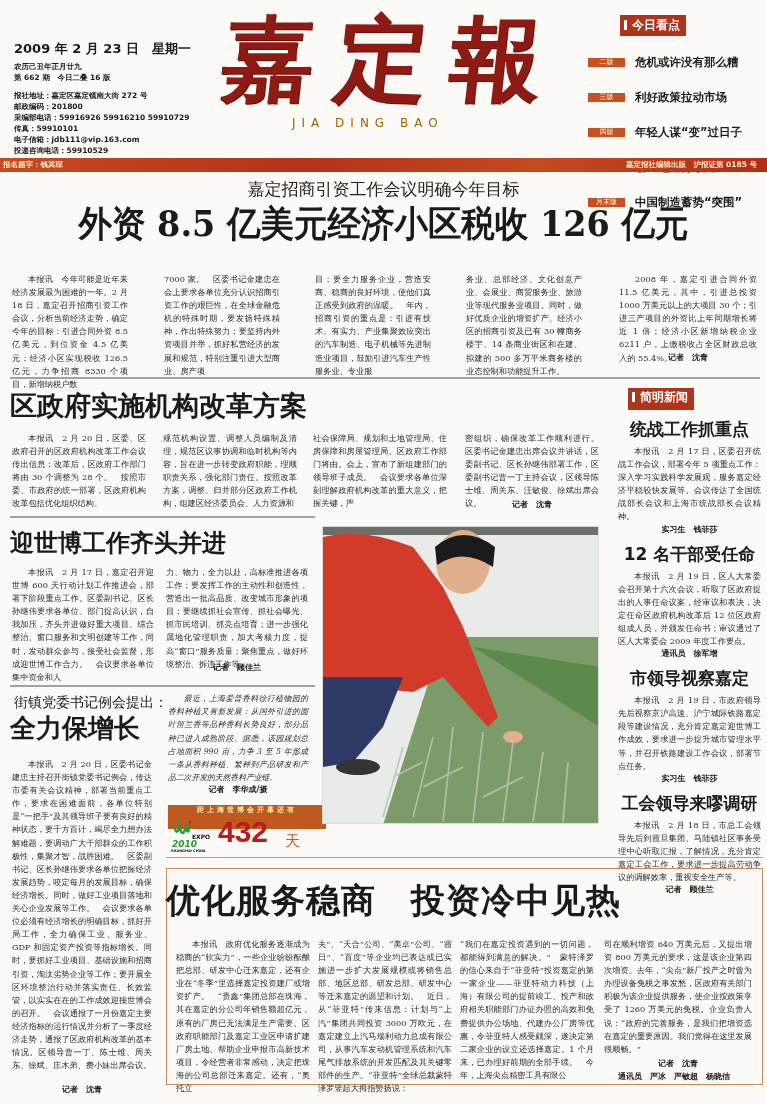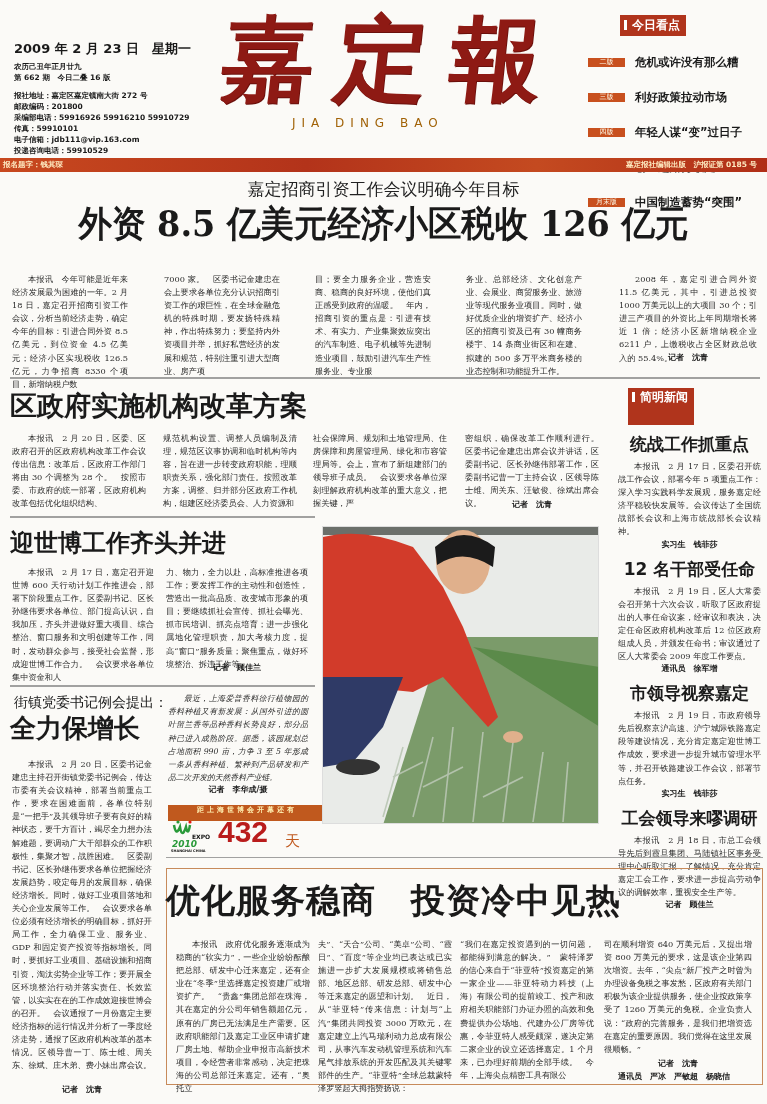--- a/index.html
+++ b/index.html
@@ -18,26 +18,26 @@
 .hl .txt{font-size:11.5px;font-weight:bold;white-space:nowrap}
 .redband{left:0;top:158px;width:767px;height:14px;background:linear-gradient(90deg,#c8491f,#b3331a 40%,#c44a20 70%,#b02e17);color:#fde9c0;font-size:7.5px;font-weight:bold;line-height:14px;padding:0 3px}
 .redband .r{position:absolute;right:10px;top:0}
 .kicker{left:0;top:178px;width:767px;text-align:center;font-size:17px;color:#222}
 .bighead{left:0;top:200px;width:767px;text-align:center;font-family:"DejaVu Serif","Liberation Serif",serif;font-weight:bold;font-size:36px;letter-spacing:0px;transform:scaleX(0.93)}
 .col{font-family:"DejaVu Serif","Liberation Serif",serif;font-size:8.2px;line-height:13.1px;color:#2a2a2a;text-align:justify}
 .sig{text-align:center;font-weight:bold;font-size:8px}
 .hr{height:2px;background:#7a7a7a;opacity:.7}
 .h2{font-weight:bold;text-align:left}
 .brief{left:618px;top:386px;width:143px}
-.brief .title{display:inline-block;background:#b0341c;color:#fff;font-weight:bold;font-size:12px;padding:1px 6px 19px 4px;margin-left:10px}
+.brief .title{display:inline-block;background:#b0341c;color:#fff;font-weight:bold;font-size:12px;padding:1px 6px 4px 4px;margin-left:10px}
 .brief .title .bar{display:inline-block;width:3px;height:10px;background:#fff;margin-right:5px;vertical-align:-1px}
 .brief h3{font-size:17px;font-weight:bold;text-align:center;margin:8px 0 4px;letter-spacing:0}
 .photo{left:322px;top:526px;width:277px;height:298px;overflow:hidden;background:#d8dcd6;border:1px solid #ddd}
 .expo{left:168px;top:805px;width:158px;height:48px}
-.expo .band{background:#c0591e;color:#ffefb0;font-size:7px;font-weight:bold;height:16px;line-height:10px;text-align:center;letter-spacing:3px}
+.expo .band{background:#c0591e;color:#ffefb0;font-size:7px;font-weight:bold;height:24px;line-height:10px;text-align:center;letter-spacing:3px}
 .expo .num{position:absolute;left:50px;top:10px;color:#b91c1c;font-weight:bold;font-size:30px;font-family:"Liberation Sans",sans-serif}
 .expo .day{position:absolute;left:117px;top:27px;color:#c0591e;font-size:15px}
 .expo .logo{position:absolute;left:2px;top:14px;width:40px;height:34px;font-size:7px;font-weight:bold;color:#333}
 .box{left:166px;top:868px;width:597px;height:217px;border:1px solid #c78a5a}
 </style>
 </head>
 <body>
 
 <div class="abs info" style="left:14px;top:40px;width:200px">
   <div class="date">2009 年 2 月 23 日　星期一</div>
@@ -96,21 +96,21 @@
 <div class="abs col" style="left:315px;top:273px;width:116px">目；要全力服务企业，营造安商、稳商的良好环境，使他们真正感受到政府的温暖。　年内，招商引资的重点是：引进有技术、有实力、产业集聚效应突出的汽车制造、电子机械等先进制造业项目，鼓励引进汽车生产性服务业、专业服</div>
 <div class="abs col" style="left:466px;top:273px;width:116px">务业、总部经济、文化创意产业、会展业、商贸服务业、旅游业等现代服务业项目。同时，做好优质企业的增资扩产、经济小区的招商引资及已有 30 幢商务楼宇、14 条商业街区和在建、拟建的 500 多万平米商务楼的业态控制和功能提升工作。</div>
 <div class="abs col" style="left:619px;top:273px;width:138px;text-indent:16px">2008 年，嘉定引进合同外资 11.5 亿美元，其中，引进总投资 1000 万美元以上的大项目 30 个；引进三产项目的外资比上年同期增长将近 1 倍；经济小区新增纳税企业 6211 户，上缴税收占全区财政总收入的 55.4%。</div>
 <div class="abs sig" style="left:619px;top:352px;width:138px">记者　沈青</div>
 
 <div class="abs hr" style="left:10px;top:377px;width:750px"></div>
 
 <div class="abs h2" style="left:10px;top:388px;width:590px;font-size:27px">区政府实施机构改革方案</div>
 <div class="abs col" style="left:12px;top:432px;width:134px;text-indent:16px">本报讯　2 月 20 日，区委、区政府召开的区政府机构改革工作会议传出信息：改革后，区政府工作部门将由 30 个调整为 28 个。　按照市委、市政府的统一部署，区政府机构改革包括优化组织结构、</div>
 <div class="abs col" style="left:163px;top:432px;width:134px">规范机构设置、调整人员编制及清理，规范区议事协调和临时机构等内容，旨在进一步转变政府职能，理顺职责关系，强化部门责任。按照改革方案，调整、归并部分区政府工作机构，组建区经济委员会、人力资源和</div>
-<div class="abs col" style="left:313px;top:432px;width:134px">社会保障局、规划和土地管理局、住房保障和房屋管理局、绿化和市容管理局等。会上，宣布了新组建部门的领导班子成员。　会议要求各单位深刻理解政府机构改革的重大意义，把握关键，严</div>
+<div class="abs col" style="left:313px;top:432px;width:134px">社会保障局、规划和土地管理局、住房保障和房屋管理局、区政府工作部门将由。会上，宣布了新组建部门的领导班子成员。　会议要求各单位深刻理解政府机构改革的重大意义，把握关键，严</div>
 <div class="abs col" style="left:465px;top:432px;width:134px">密组织，确保改革工作顺利进行。　区委书记金建忠出席会议并讲话，区委副书记、区长孙继伟部署工作，区委副书记曹一丁主持会议，区领导陈士维、周关东、汪敏俊、徐斌出席会议。</div>
 <div class="abs sig" style="left:465px;top:499px;width:134px">记者　沈青</div>
 
 <div class="abs hr" style="left:10px;top:516px;width:305px"></div>
 
 <div class="abs brief">
   <div class="title"><span class="bar"></span><span>简明新闻</span></div>
   <h3>统战工作抓重点</h3>
   <div class="col" style="text-indent:16px">本报讯　2 月 17 日，区委召开统战工作会议，部署今年 5 项重点工作：深入学习实践科学发展观，服务嘉定经济平稳较快发展等。会议传达了全国统战部长会议和上海市统战部长会议精神。</div>
   <div class="sig">实习生　钱菲莎</div>

